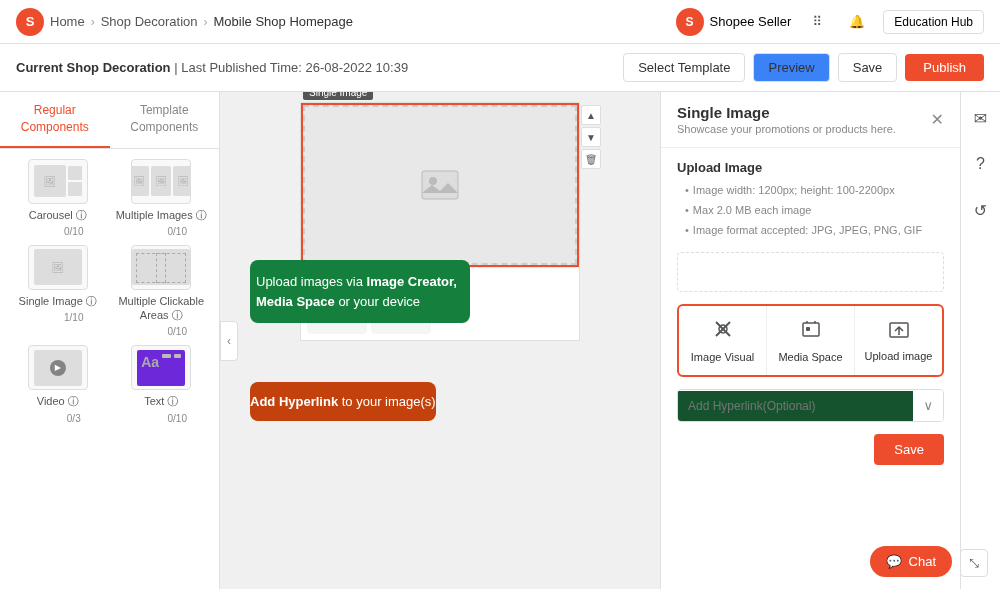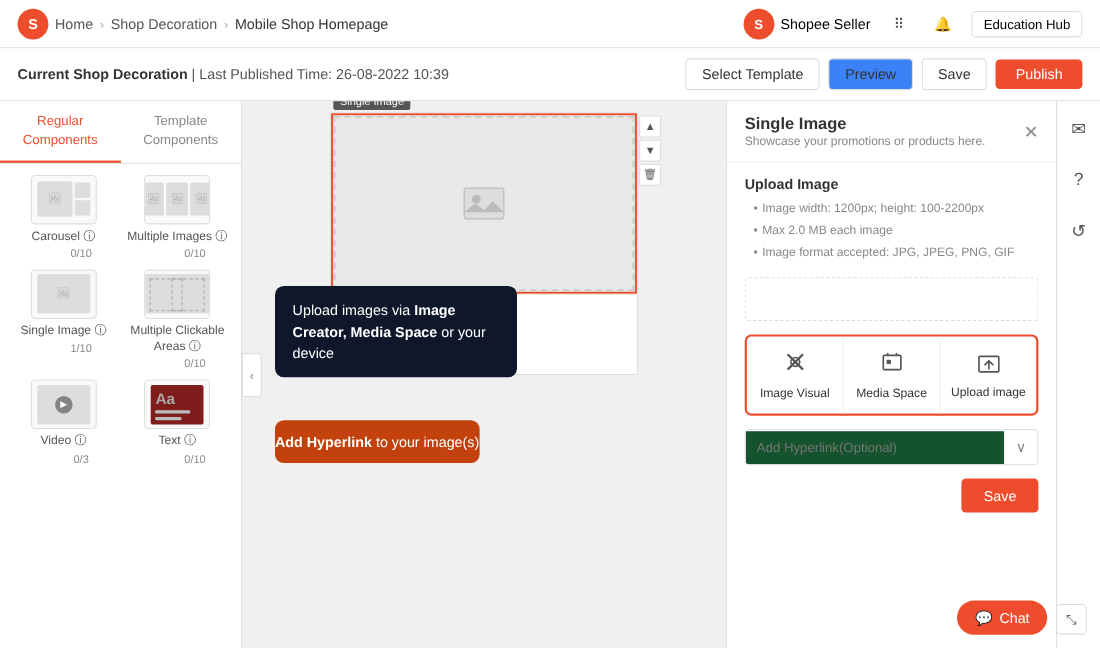--- a/index.html
+++ b/index.html
@@ -79,37 +79,37 @@
     
     .prev-clickable { width: 100%; height: 36px; background: #ddd; border-radius: 2px; position: relative; }
     .prev-clickable::before { content: ''; position: absolute; left: 4px; top: 4px; width: 28px; height: 28px; border: 1px dashed #aaa; }
     .prev-clickable::after { content: ''; position: absolute; right: 4px; top: 4px; width: 28px; height: 28px; border: 1px dashed #aaa; }
 
     
     .prev-video { width: 48px; height: 36px; background: #ddd; border-radius: 2px; display: flex; align-items: center; justify-content: center; }
     .play-btn { width: 16px; height: 16px; background: rgba(0,0,0,0.4); border-radius: 50%; display: flex; align-items: center; justify-content: center; color: white; font-size: 8px; }
 
     
-    .prev-text { width: 48px; height: 36px; background: #7f1d1d; border-radius: 2px; display: flex; flex-direction: column; justify-content: center; padding: 4px; gap: 3px; }
+    .prev-text { width: 48px; height: 36px; background: #6d28d9; border-radius: 2px; display: flex; flex-direction: row; justify-content: center; padding: 4px; gap: 3px; }
     .prev-text-line { background: #bbb; height: 4px; border-radius: 1px; }
     .prev-text-aa { font-size: 14px; font-weight: bold; color: #aaa; }
 
     
     .canvas-area { flex: 1; background: #f0f0f0; display: flex; flex-direction: column; align-items: center; padding: 10px; overflow: hidden; position: relative; }
     .canvas-container { width: 280px; background: white; border: 1px solid #e0e0e0; position: relative; }
 
     
     .single-image-block { border: 2px solid #ee4d2d; position: relative; }
     .si-label { position: absolute; top: -20px; left: 0; background: #555; color: white; font-size: 10px; padding: 2px 6px; border-radius: 2px; z-index: 2; white-space: nowrap; }
     .si-controls { position: absolute; right: -24px; top: 0; display: flex; flex-direction: column; gap: 2px; }
     .si-ctrl-btn { width: 20px; height: 20px; background: white; border: 1px solid #ddd; border-radius: 2px; display: flex; align-items: center; justify-content: center; cursor: pointer; font-size: 10px; color: #555; }
     .si-image-area { width: 100%; height: 160px; background: #e8e8e8; display: flex; align-items: center; justify-content: center; border: 2px dashed #ccc; }
 
     
-    .tooltip-bubble { position: absolute; top: 180px; left: 20px; background: #0f172a; color: white; border-radius: 8px; padding: 12px 16px; font-size: 13px; line-height: 1.5; max-width: 220px; z-index: 10; }
+    .tooltip-bubble { position: absolute; top: 180px; left: 20px; background: #15803d; color: white; border-radius: 8px; padding: 12px 6px; font-size: 13px; line-height: 1.5; max-width: 220px; z-index: 10; }
     .tooltip-bubble strong { font-weight: bold; }
     .hyperlink-bubble { position: absolute; top: 300px; left: 20px; background: #c2410c; color: white; border-radius: 8px; padding: 12px 0; font-size: 13px; z-index: 10; white-space: nowrap; }
 
     
     .products-row { display: flex; gap: 4px; padding: 6px; }
     .products-section { border-top: 1px solid #eee; }
     .all-products-label { text-align: center; font-size: 10px; color: #aaa; padding: 8px; }
 
     
     .collapse-btn { position: absolute; left: 220px; top: 50%; transform: translateY(-50%); background: white; border: 1px solid #ddd; border-radius: 0 4px 4px 0; width: 18px; height: 40px; display: flex; align-items: center; justify-content: center; cursor: pointer; z-index: 5; color: #888; font-size: 12px; }

